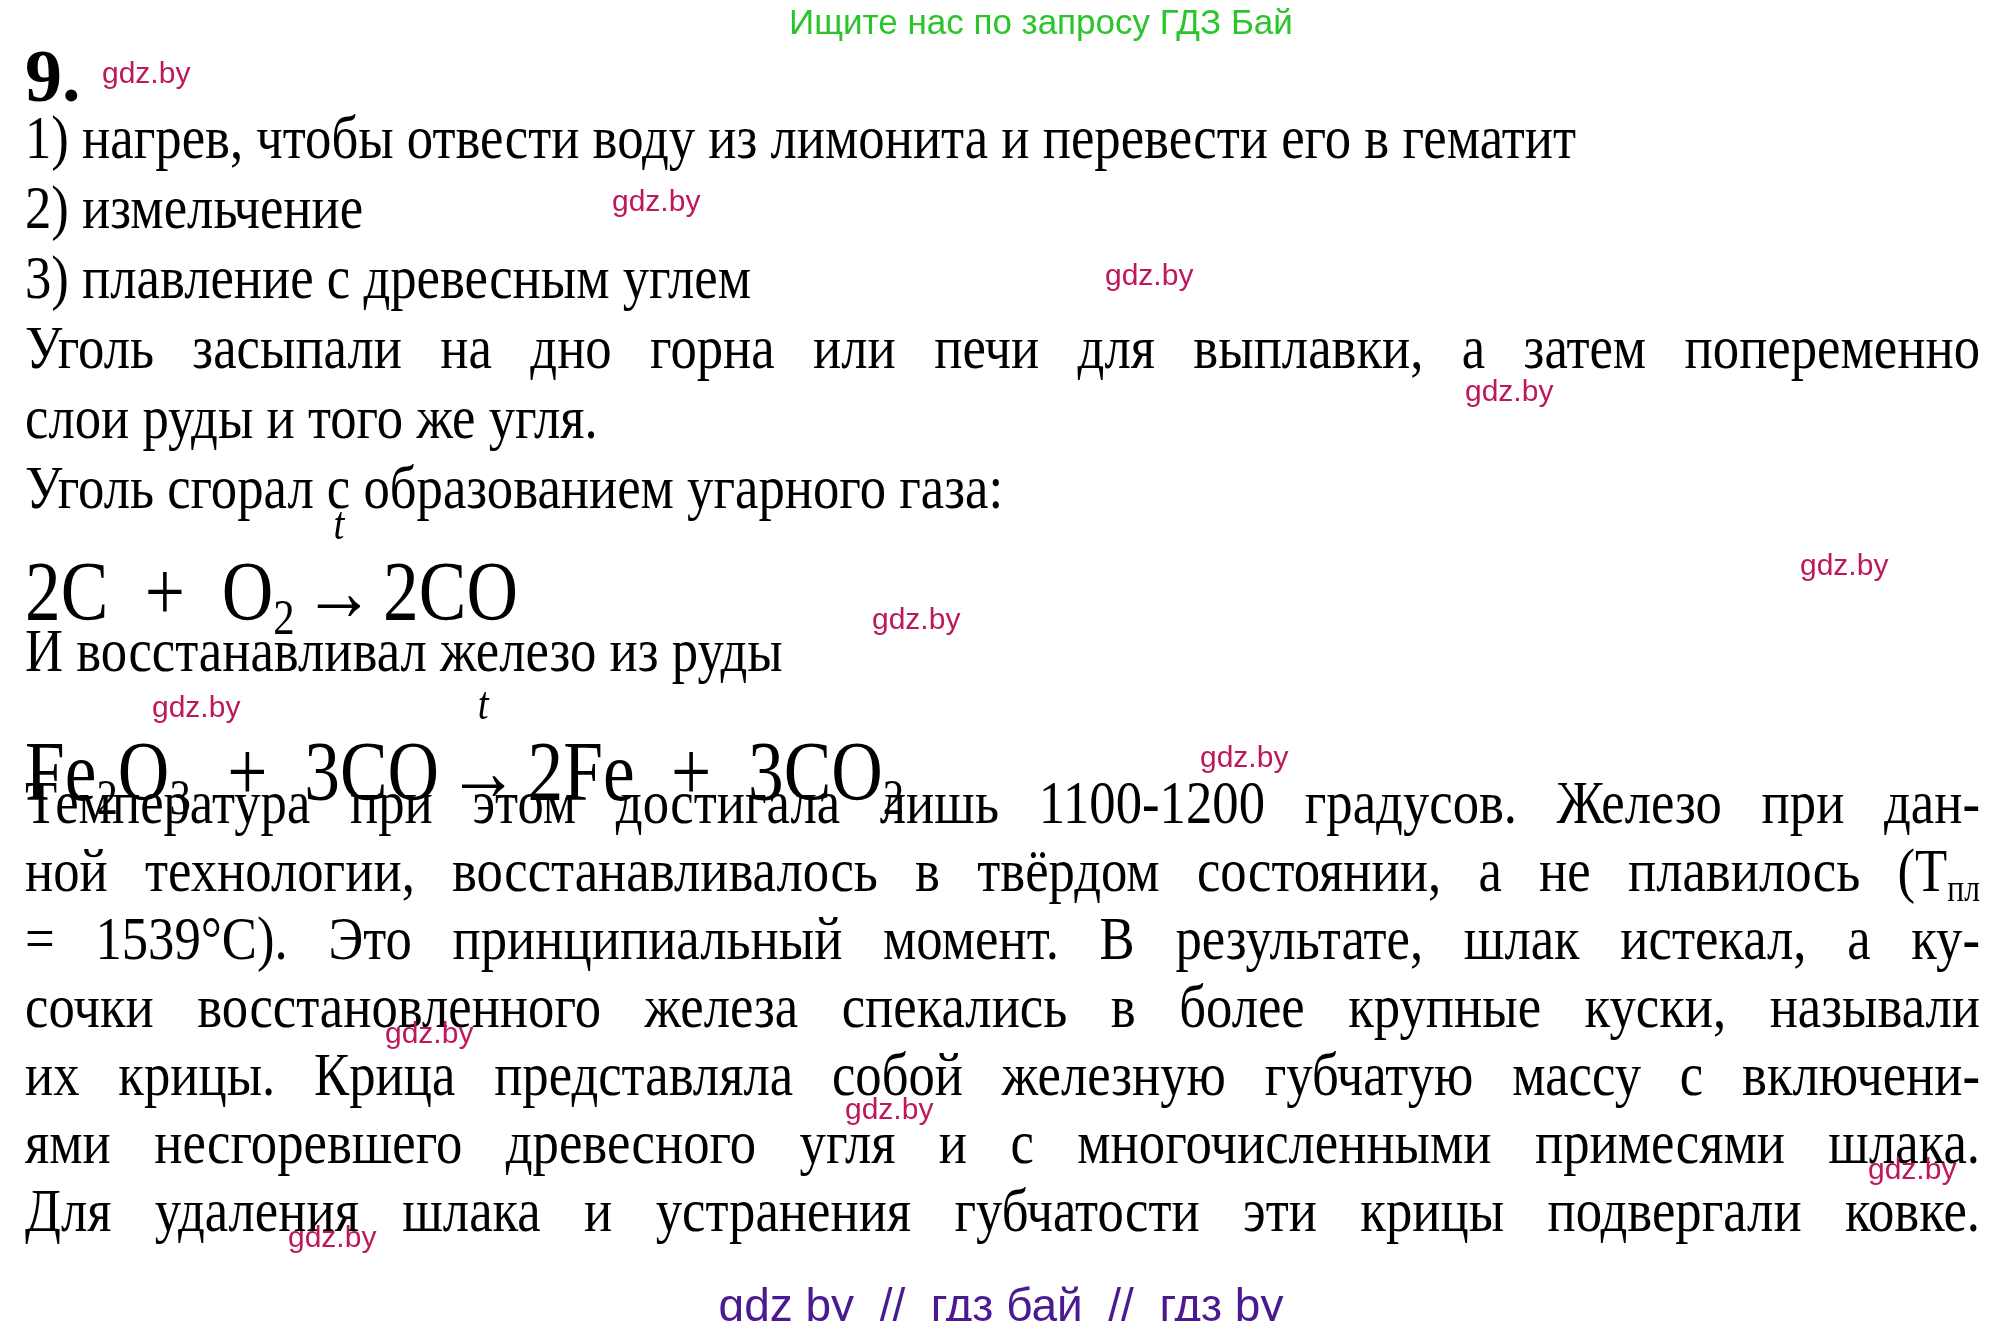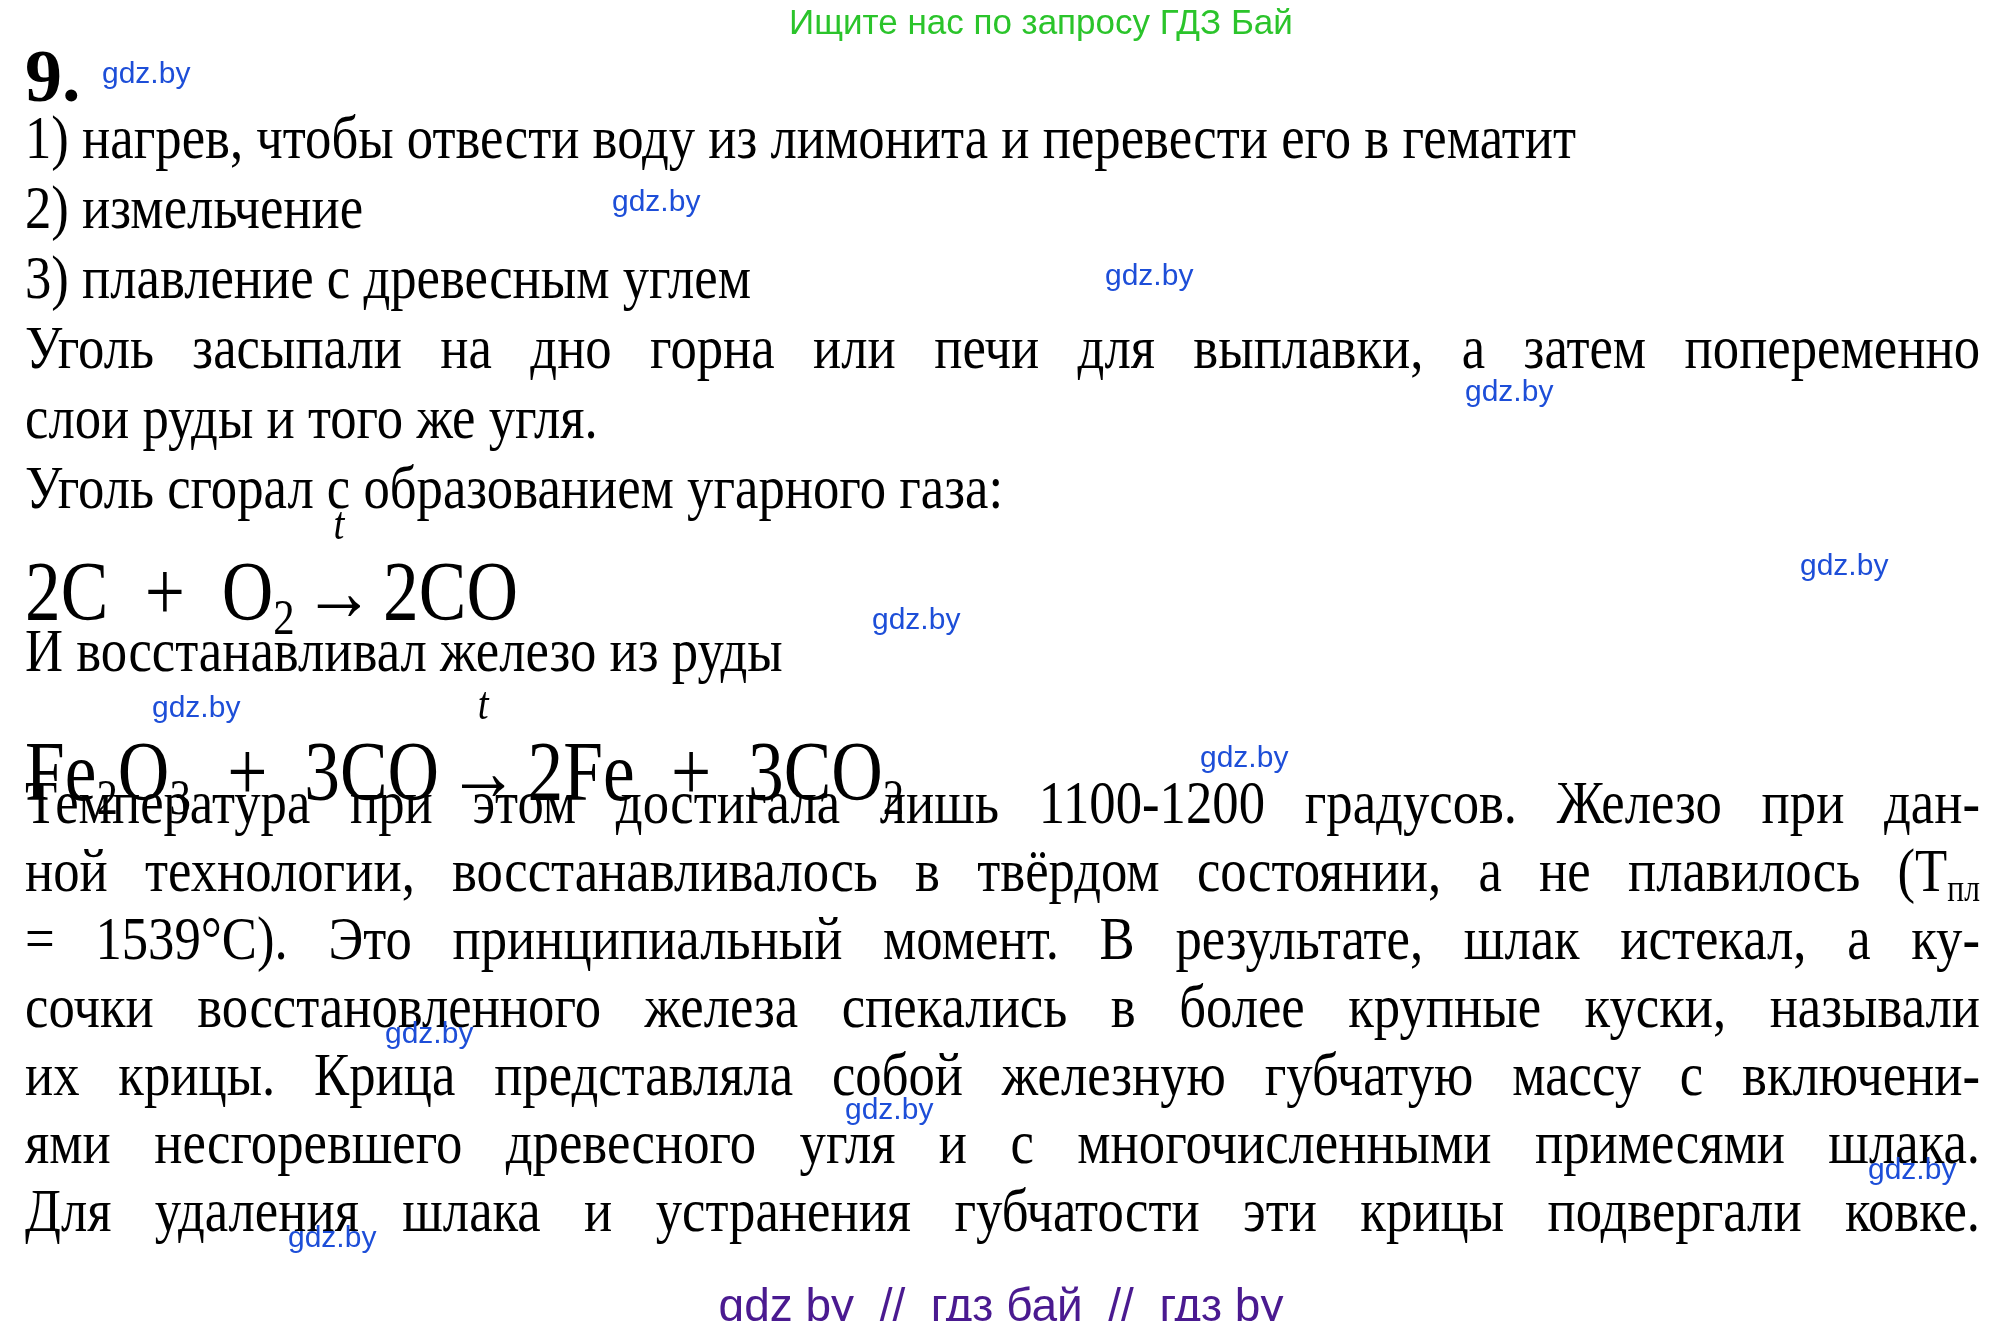--- a/index.html
+++ b/index.html
@@ -20,21 +20,21 @@
   .formula{font-size:84px;word-spacing:22px;}
   .sb{font-size:0.6em;vertical-align:-0.28em;}
   .arrowwrap{position:relative;display:inline-block;margin:0 10px;}
   .tmark{
     position:absolute;left:50%;top:-48px;transform:translateX(-50%);
     font-style:italic;font-size:46px;word-spacing:0;
   }
   
   .wm{
     position:absolute;font-family:"Liberation Sans", sans-serif;
-    font-size:30px;color:#1d4ed8;white-space:nowrap;
+    font-size:30px;color:#be185d;white-space:nowrap;
   }
   .header-green{
     position:absolute;top:2px;left:0;width:100%;text-align:center;
     font-family:"Liberation Sans", sans-serif;font-size:35px;font-weight:500;
   }
   .tasknum{
     position:absolute;left:25px;top:34px;font-size:74px;font-weight:bold;
     font-family:"Liberation Serif", serif;
   }
   .footer-purple{

